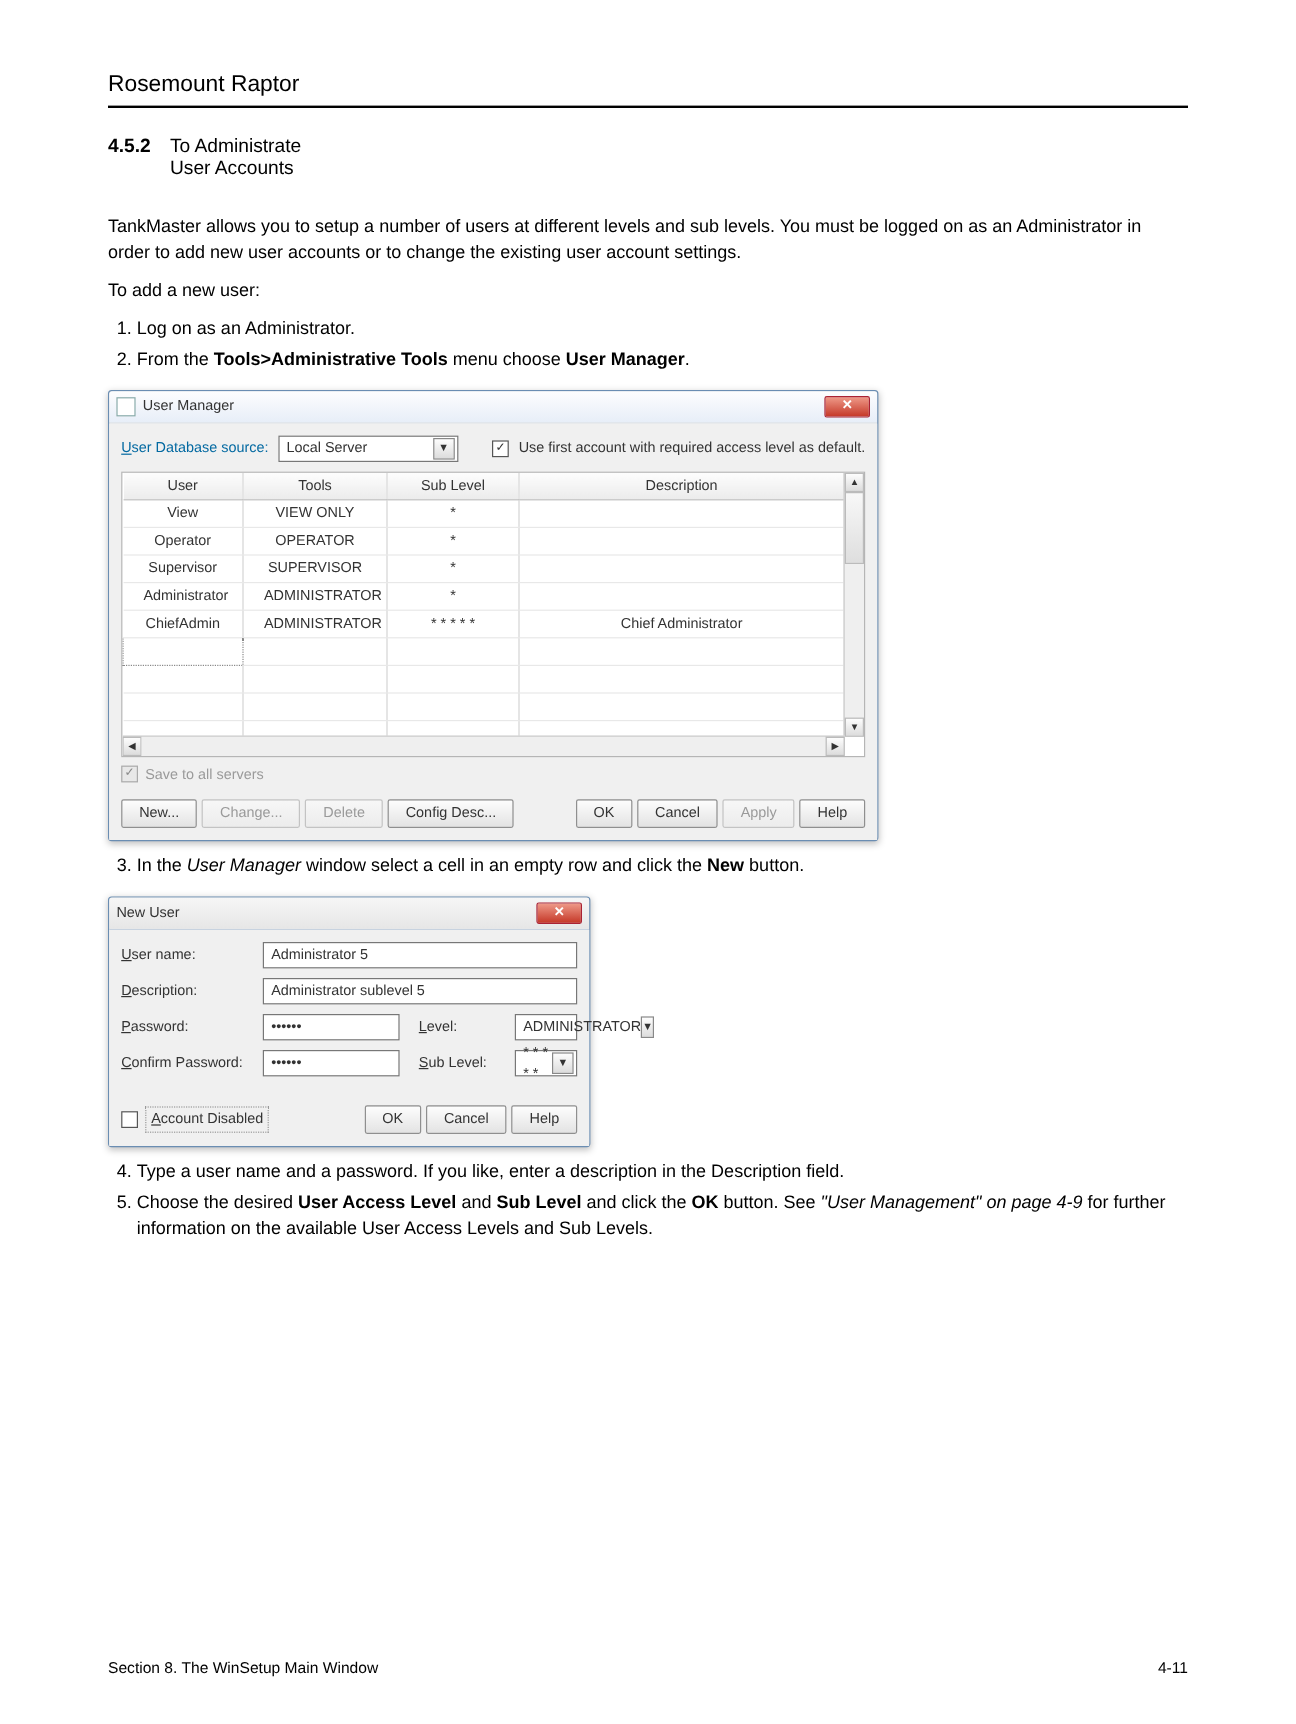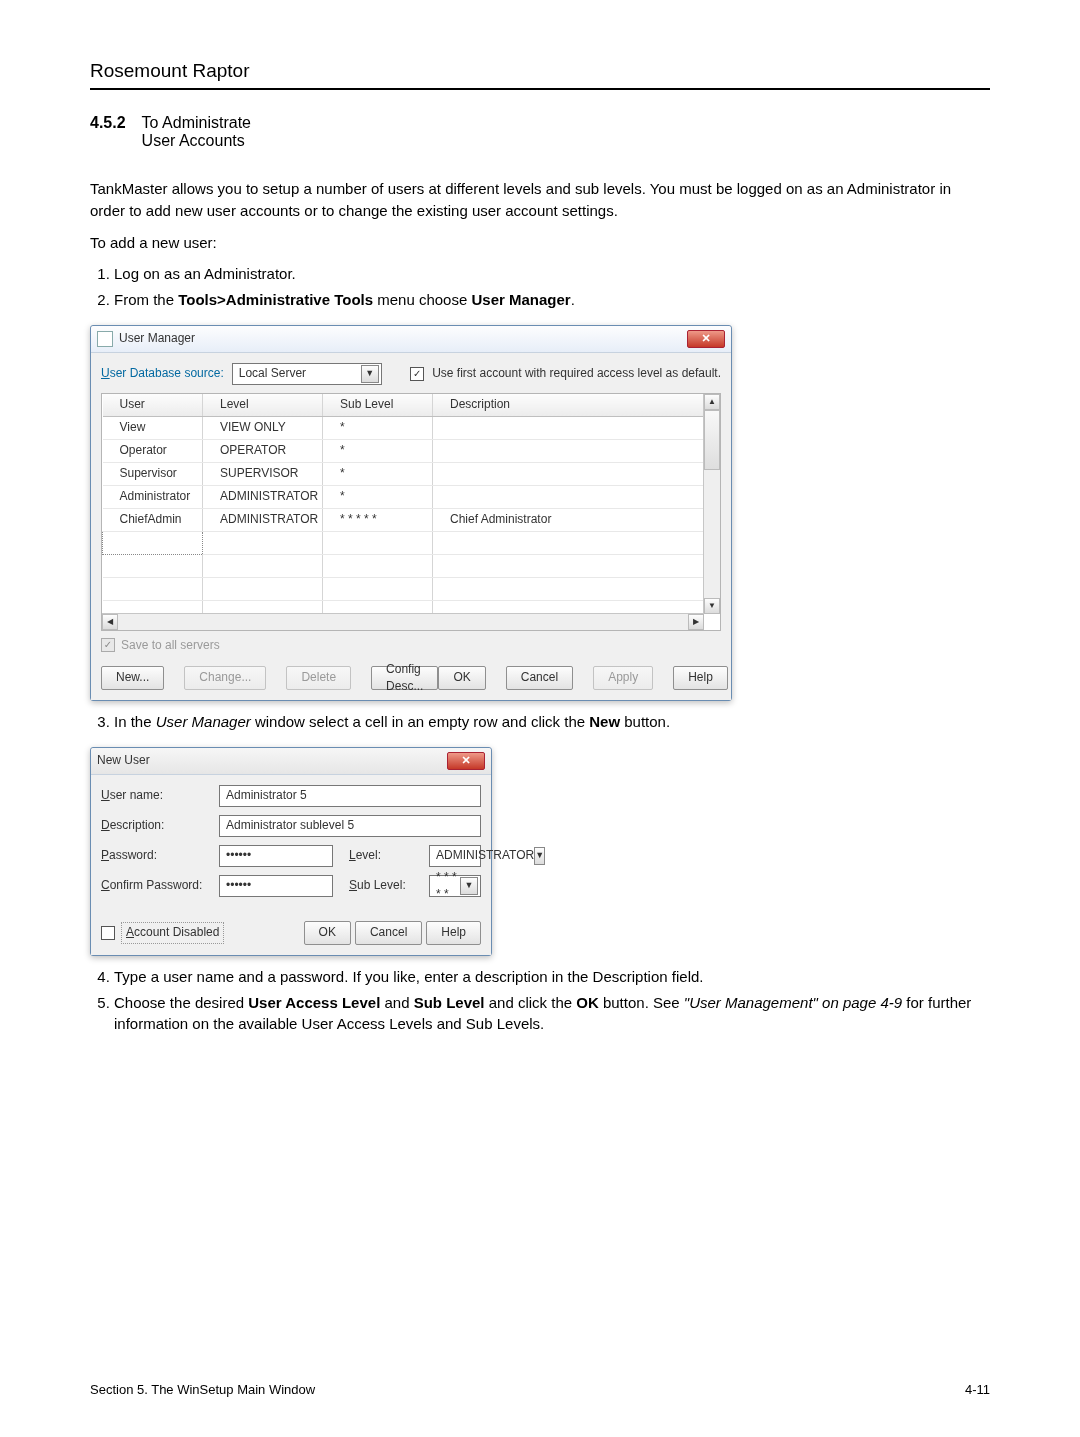--- a/index.html
+++ b/index.html
@@ -117,21 +117,21 @@
     background: #fff;
     position: relative;
     height: 236px;
     overflow: hidden;
   }
   .um-table { width: calc(100% - 16px); border-collapse: collapse; table-layout: fixed; }
   .um-table th, .um-table td {
     border-right: 1px solid #d5d5d5;
     border-bottom: 1px solid #e8e8e8;
     padding: 2px 17px;
-    text-align: left;
+    text-align: center;
     font-weight: normal;
     height: 18px;
     white-space: nowrap;
     overflow: hidden;
   }
   .um-table th {
     background: linear-gradient(#fdfdfd, #ececec);
     border-bottom: 1px solid #bfbfbf;
   }
   .um-table td.sel {
@@ -167,21 +167,21 @@
   .sthumb {
     background: linear-gradient(#f8f8f8, #dedede);
     border: 1px solid #bbb;
     box-sizing: border-box;
   }
   .um-bottom {
     display: flex;
     justify-content: space-between;
     margin-top: 12px;
   }
-  .um-bottom .left-btns, .um-bottom .right-btns { display: flex; gap: 20px; }
+  .um-bottom .left-btns, .um-bottom .right-btns { display: flex; gap: 4px; }
   .win-btn {
     height: 22px;
     padding: 0 14px;
     background: linear-gradient(#fdfdfd, #e3e3e3);
     border: 1px solid #8f8f8f;
     border-radius: 2px;
     font-size: 12px;
     display: inline-flex;
     align-items: center;
     justify-content: center;
@@ -264,21 +264,21 @@
             <table class="um-table">
               <colgroup>
                 <col style="width:100px">
                   <col style="width:120px">
                   <col style="width:110px">
                   <col>
               </colgroup>
               <thead>
                 <tr>
                   <th>User</th>
-                  <th>Level</th>
+                  <th>Tools</th>
                   <th>Sub Level</th>
                   <th>Description</th>
                 </tr>
               </thead>
               <tbody>
                 <tr>
                   <td>View</td>
                   <td>VIEW ONLY</td>
                   <td>*</td>
                   <td></td>
@@ -434,16 +434,16 @@
         <li>Type a user name and a password. If you like, enter a description in the Description field.</li>
         <li>
           <span>Choose the desired </span><span class="bold">User Access Level</span><span> and </span><span class="bold">Sub Level</span><span> and click the </span><span class="bold">OK</span><span> button. See </span><span class="ital">"User Management" on page 4-9</span><span> for further information on the available User Access Levels and Sub Levels.</span>
         </li>
       </ol>
 
     </div>
   </div>
 
   <div class="footer">
-    <span>Section 5. The WinSetup Main Window</span>
+    <span>Section 8. The WinSetup Main Window</span>
     <span>4-11</span>
   </div>
 </div>
 
 </body></html>

